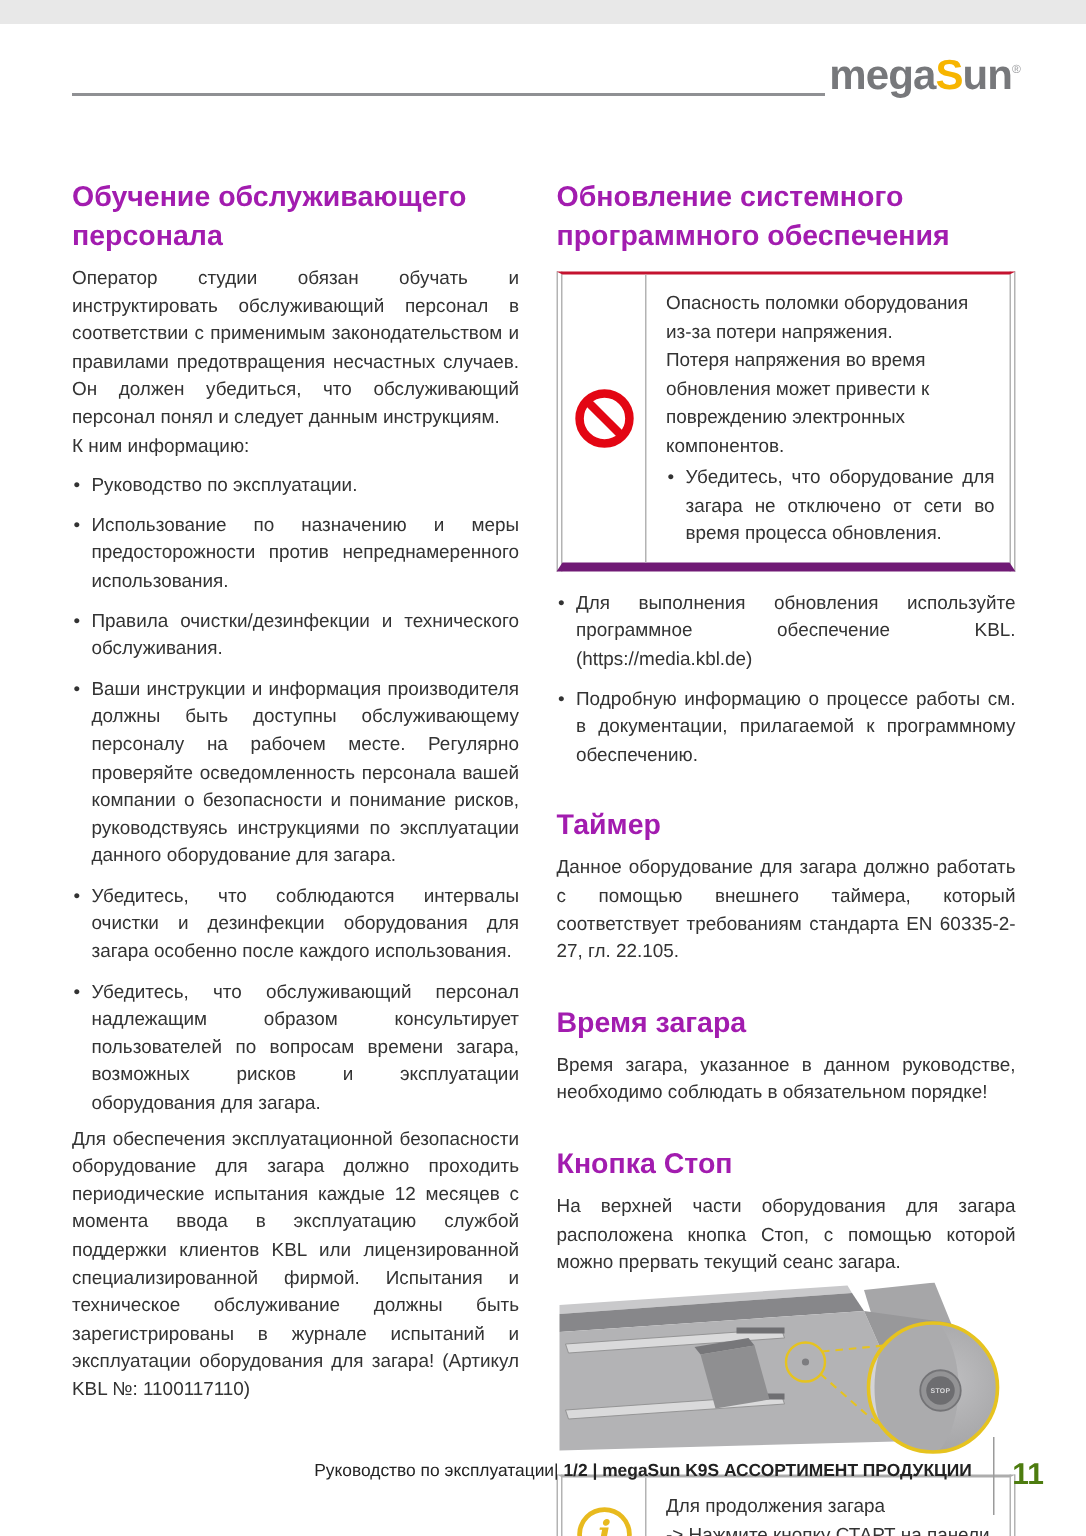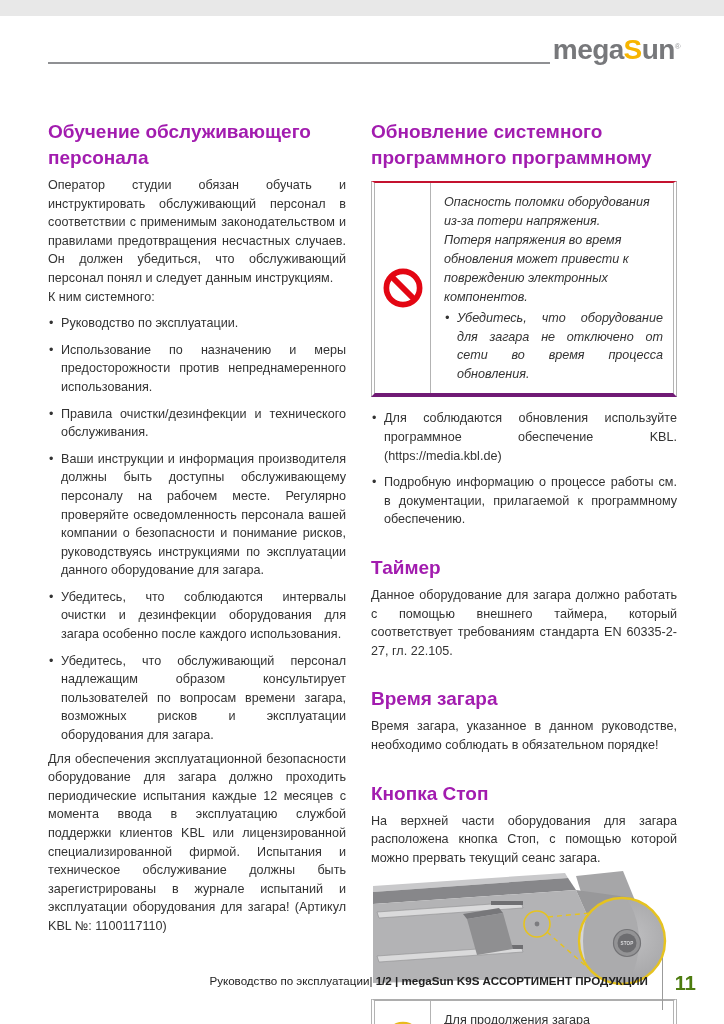--- a/index.html
+++ b/index.html
@@ -34,21 +34,21 @@
   .j { text-align:justify; }
   .after-title { margin-top:5px; }
   ul { list-style:none; }
   li { position:relative; padding-left:13px; margin-top:8px; }
   li::before { content:"\2022"; position:absolute; left:1px; top:0; color:#333; }
   
   .notice {
     display:flex; margin-top:10px; background:#fff;
     border-left:4px double #b3b3b3; border-right:4px double #b3b3b3;
   }
-  .notice.warning { border-top:2px solid #c4122f; border-bottom:4px solid #701a75;font-style:italic; }
+  .notice.warning { border-top:2px solid #c4122f; border-bottom:6px solid #701a75; }
   .notice.info    { border-top:2px solid #adadad; border-bottom:2px solid #adadad; }
   .notice-icon-cell {
     flex:0 0 56px; display:flex; align-items:center; justify-content:center;
     border-right:1px solid #b3b3b3; padding:8px 0;
   }
   .notice-text { flex:1; padding:10px 10px 10px 13px; }
   .notice-text p { font-size:12.6px; line-height:19px; }
   .notice-text li { margin-top:2px; text-align:justify; }
   .bullets-after { margin-top:12px; }
   .equip { display:block; margin-top:4px; }
@@ -71,56 +71,56 @@
   <div class="logo">
     <span>mega</span><span class="s">S</span><span>un</span><span class="mark">®</span>
   </div>
 
   <div class="col col-left">
     <h2>
       <span class="tline">Обучение обслуживающего</span>
       <span class="tline">персонала</span>
     </h2>
     <p class="body j after-title">Оператор студии обязан обучать и инструктировать обслуживающий персонал в соответствии с применимым законодательством и правилами предотвращения несчастных случаев. Он должен убедиться, что обслуживающий персонал понял и следует данным инструкциям.</p>
-    <p class="body">К ним системного:</p>
+    <p class="body">К ним информацию:</p>
     <ul>
       <li class="j">Руководство по эксплуатации.</li>
       <li class="j">Использование по назначению и меры предосторожности против непреднамеренного использования.</li>
       <li class="j">Правила очистки/дезинфекции и технического обслуживания.</li>
       <li class="j">Ваши инструкции и информация производителя должны быть доступны обслуживающему персоналу на рабочем месте. Регулярно проверяйте осведомленность персонала вашей компании о безопасности и понимание рисков, руководствуясь инструкциями по эксплуатации данного оборудование для загара.</li>
       <li class="j">Убедитесь, что соблюдаются интервалы очистки и дезинфекции оборудования для загара особенно после каждого использования.</li>
       <li class="j">Убедитесь, что обслуживающий персонал надлежащим образом консультирует пользователей по вопросам времени загара, возможных рисков и эксплуатации оборудования для загара.</li>
     </ul>
     <p class="body j after-title">Для обеспечения эксплуатационной безопасности оборудование для загара должно проходить периодические испытания каждые 12 месяцев с момента ввода в эксплуатацию службой поддержки клиентов KBL или лицензированной специализированной фирмой. Испытания и техническое обслуживание должны быть зарегистрированы в журнале испытаний и эксплуатации оборудования для загара! (Артикул KBL №: 1100117110)</p>
   </div>
 
   <div class="col col-right">
     <h2>
       <span class="tline">Обновление системного</span>
-      <span class="tline">программного программному</span>
+      <span class="tline">программного обеспечения</span>
     </h2>
 
     <div class="notice warning">
       <div class="notice-icon-cell">
         <svg width="42" height="42" viewBox="0 0 48 48">
           <circle cx="24" cy="24" r="19" fill="#ffffff" stroke="#e30613" stroke-width="6.5"></circle>
           <line x1="11" y1="11" x2="37" y2="37" stroke="#e30613" stroke-width="6.5"></line>
         </svg>
       </div>
       <div class="notice-text">
         <p>Опасность поломки оборудования из-за потери напряжения.</p>
         <p>Потеря напряжения во время обновления может привести к повреждению электронных компонентов.</p>
         <ul>
           <li class="j">Убедитесь, что оборудование для загара не отключено от сети во время процесса обновления.</li>
         </ul>
       </div>
     </div>
 
     <ul class="bullets-after">
-      <li class="j">Для соблюдаются обновления используйте программное обеспечение KBL. (https://media.kbl.de)</li>
+      <li class="j">Для выполнения обновления используйте программное обеспечение KBL. (https://media.kbl.de)</li>
       <li class="j">Подробную информацию о процессе работы см. в документации, прилагаемой к программному обеспечению.</li>
     </ul>
 
     <h2 class="h-gap">Таймер</h2>
     <p class="body j after-title">Данное оборудование для загара должно работать с помощью внешнего таймера, который соответствует требованиям стандарта EN 60335-2-27, гл. 22.105.</p>
 
     <h2 class="h-gap">Время загара</h2>
     <p class="body j after-title">Время загара, указанное в данном руководстве, необходимо соблюдать в обязательном порядке!</p>
 
     <h2 class="h-gap">Кнопка Стоп</h2>

